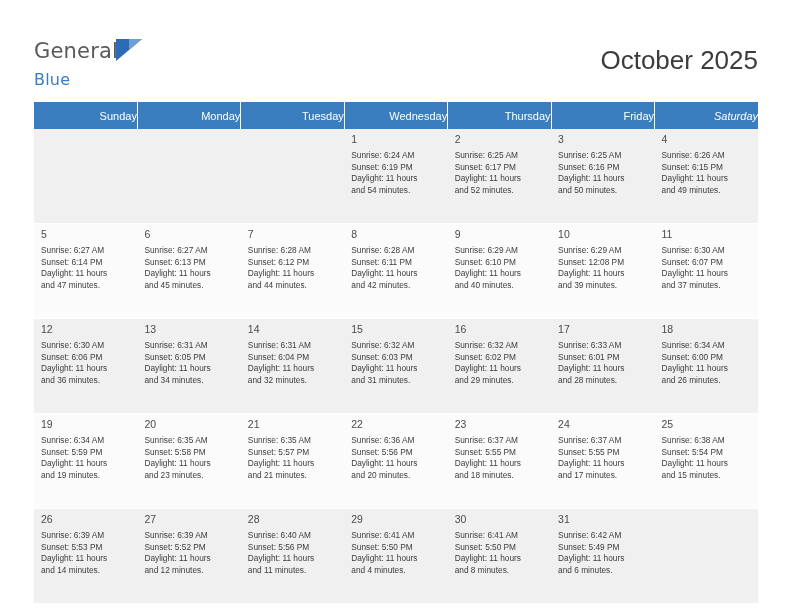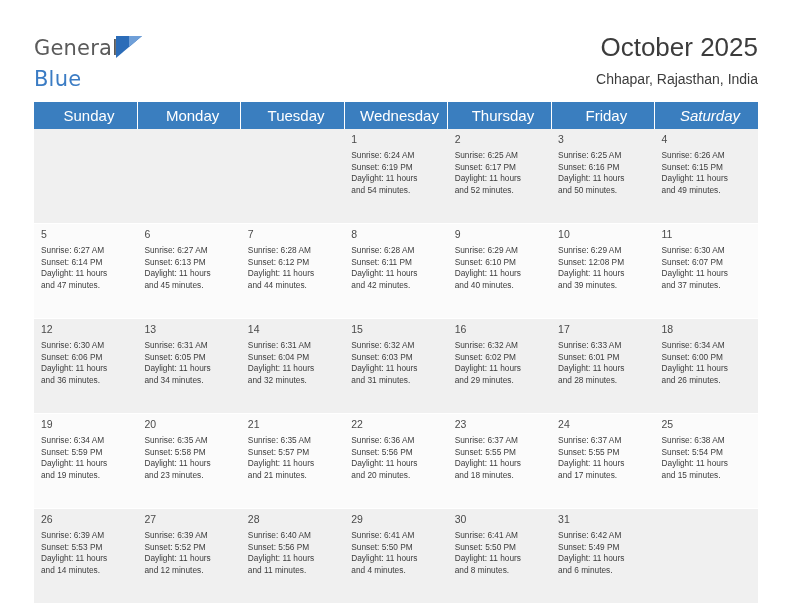--- a/index.html
+++ b/index.html
@@ -33,21 +33,21 @@
     width: 120px;
   }
   .logo-general {
     font-size: 21px;
     color: #5a5a5a;
     letter-spacing: 0.2px;
     font-family: "DejaVu Sans", sans-serif;
     line-height: 1;
   }
   .logo-blue {
-    font-size: 21px;
+    font-size: 16px;
     color: #3b7cc4;
     letter-spacing: 0.2px;
     font-family: "DejaVu Sans", sans-serif;
     line-height: 1;
     margin-top: 10px;
   }
   .logo-flag {
     position: absolute;
     right: 12px;
     top: 10px;
@@ -83,23 +83,23 @@
   }
   table.calendar {
     width: 724px;
     border-collapse: collapse;
     margin-top: 8px;
     table-layout: fixed;
   }
   table.calendar th {
     background: #3a7ebf;
     color: #ffffff;
-    font-size: 15px;
+    font-size: 11px;
     font-weight: normal;
-    text-align: center;
+    text-align: right;
     padding: 5px 0 5px 7px;
     border-right: 1px solid #ffffff;
     height: 17px;
     margin-top: 24px;
   }
   table.calendar th:last-child { border-right: none; font-style: italic; }
   table.calendar td {
     vertical-align: top;
     width: 103.4px;
     height: 88px;
@@ -127,21 +127,20 @@
 
   <div class="header">
     <div class="logo">
       <div class="logo-general">General</div>
       <div class="logo-blue">Blue</div>
       <span class="logo-flag"></span>
       <span class="logo-flag-light"></span>
     </div>
     <div class="title-block">
       <div class="cal-title">October 2025</div>
-      <div class="cal-sub">Chhapar, Rajasthan, India</div>
     </div>
   </div>
 
   <table class="calendar">
     <thead>
       <tr>
         <th>Sunday</th>
         <th>Monday</th>
         <th>Tuesday</th>
         <th>Wednesday</th>

